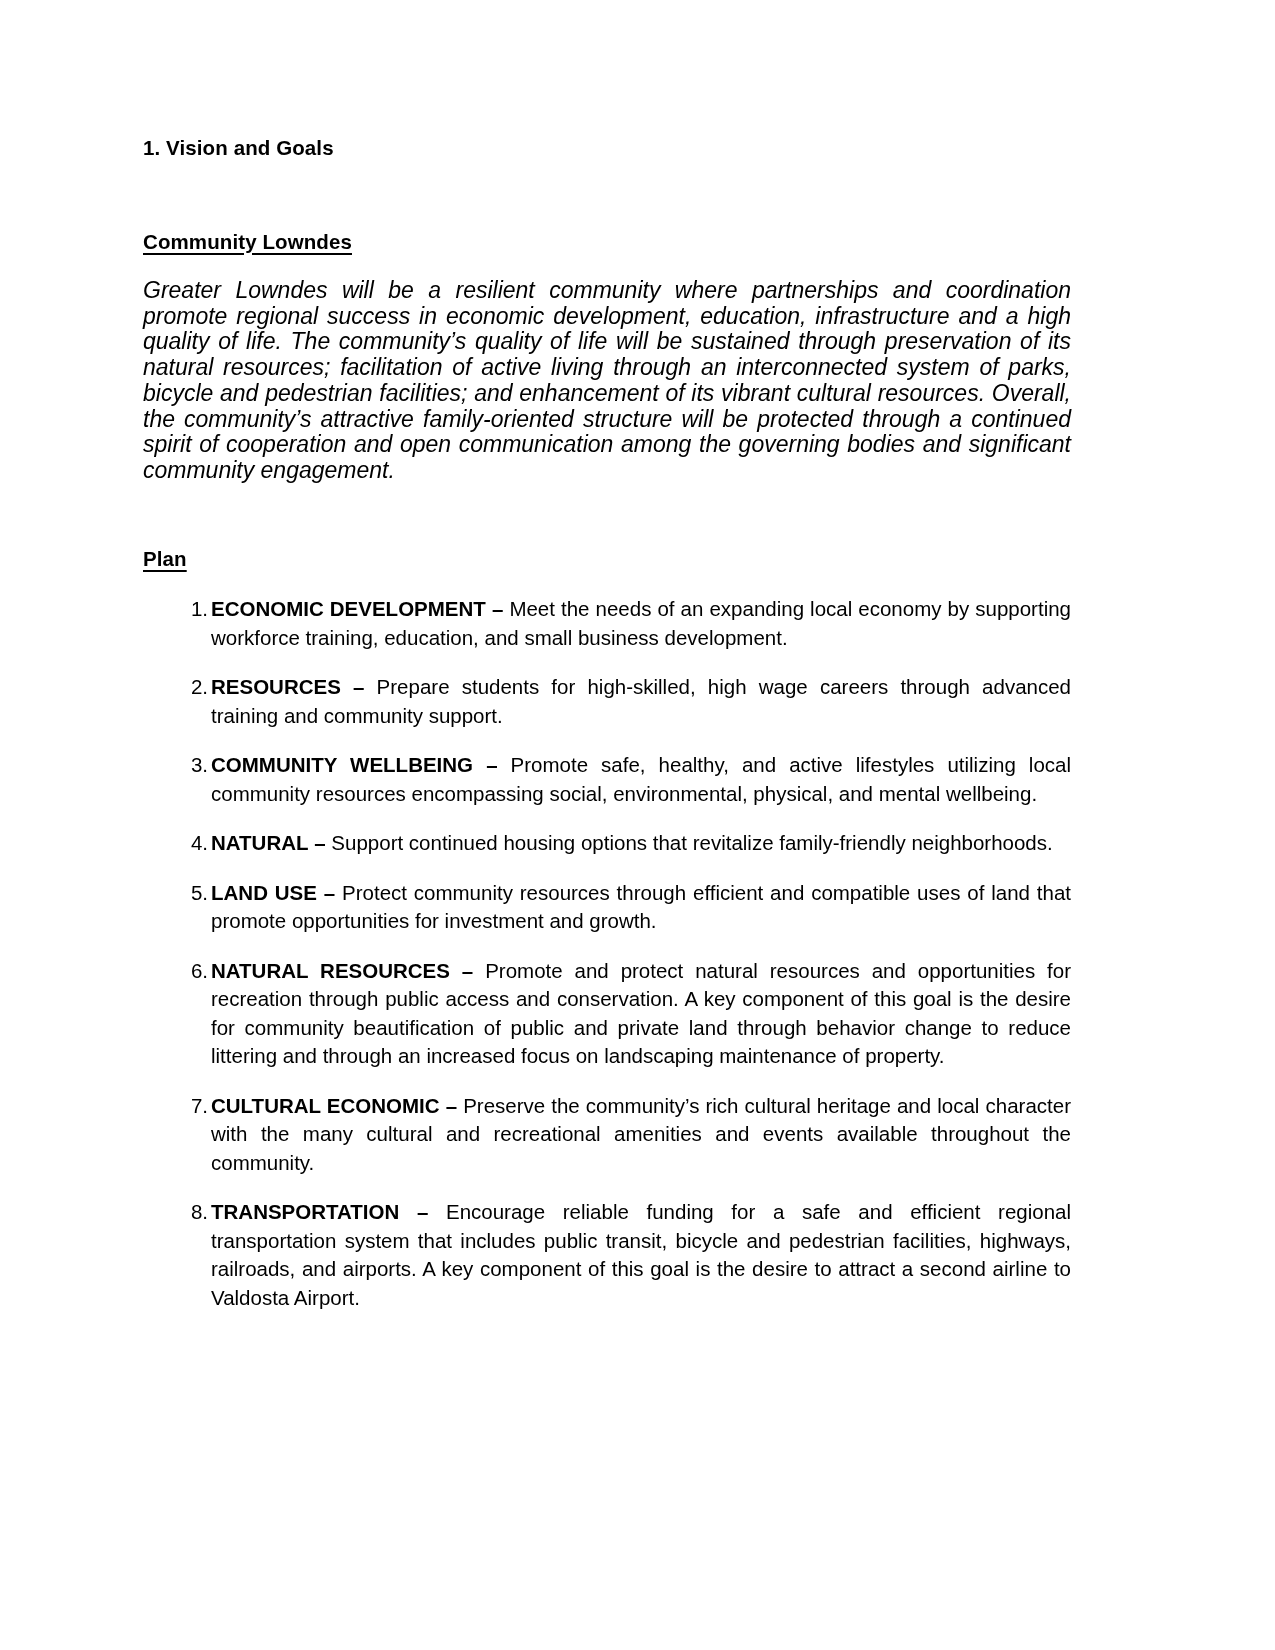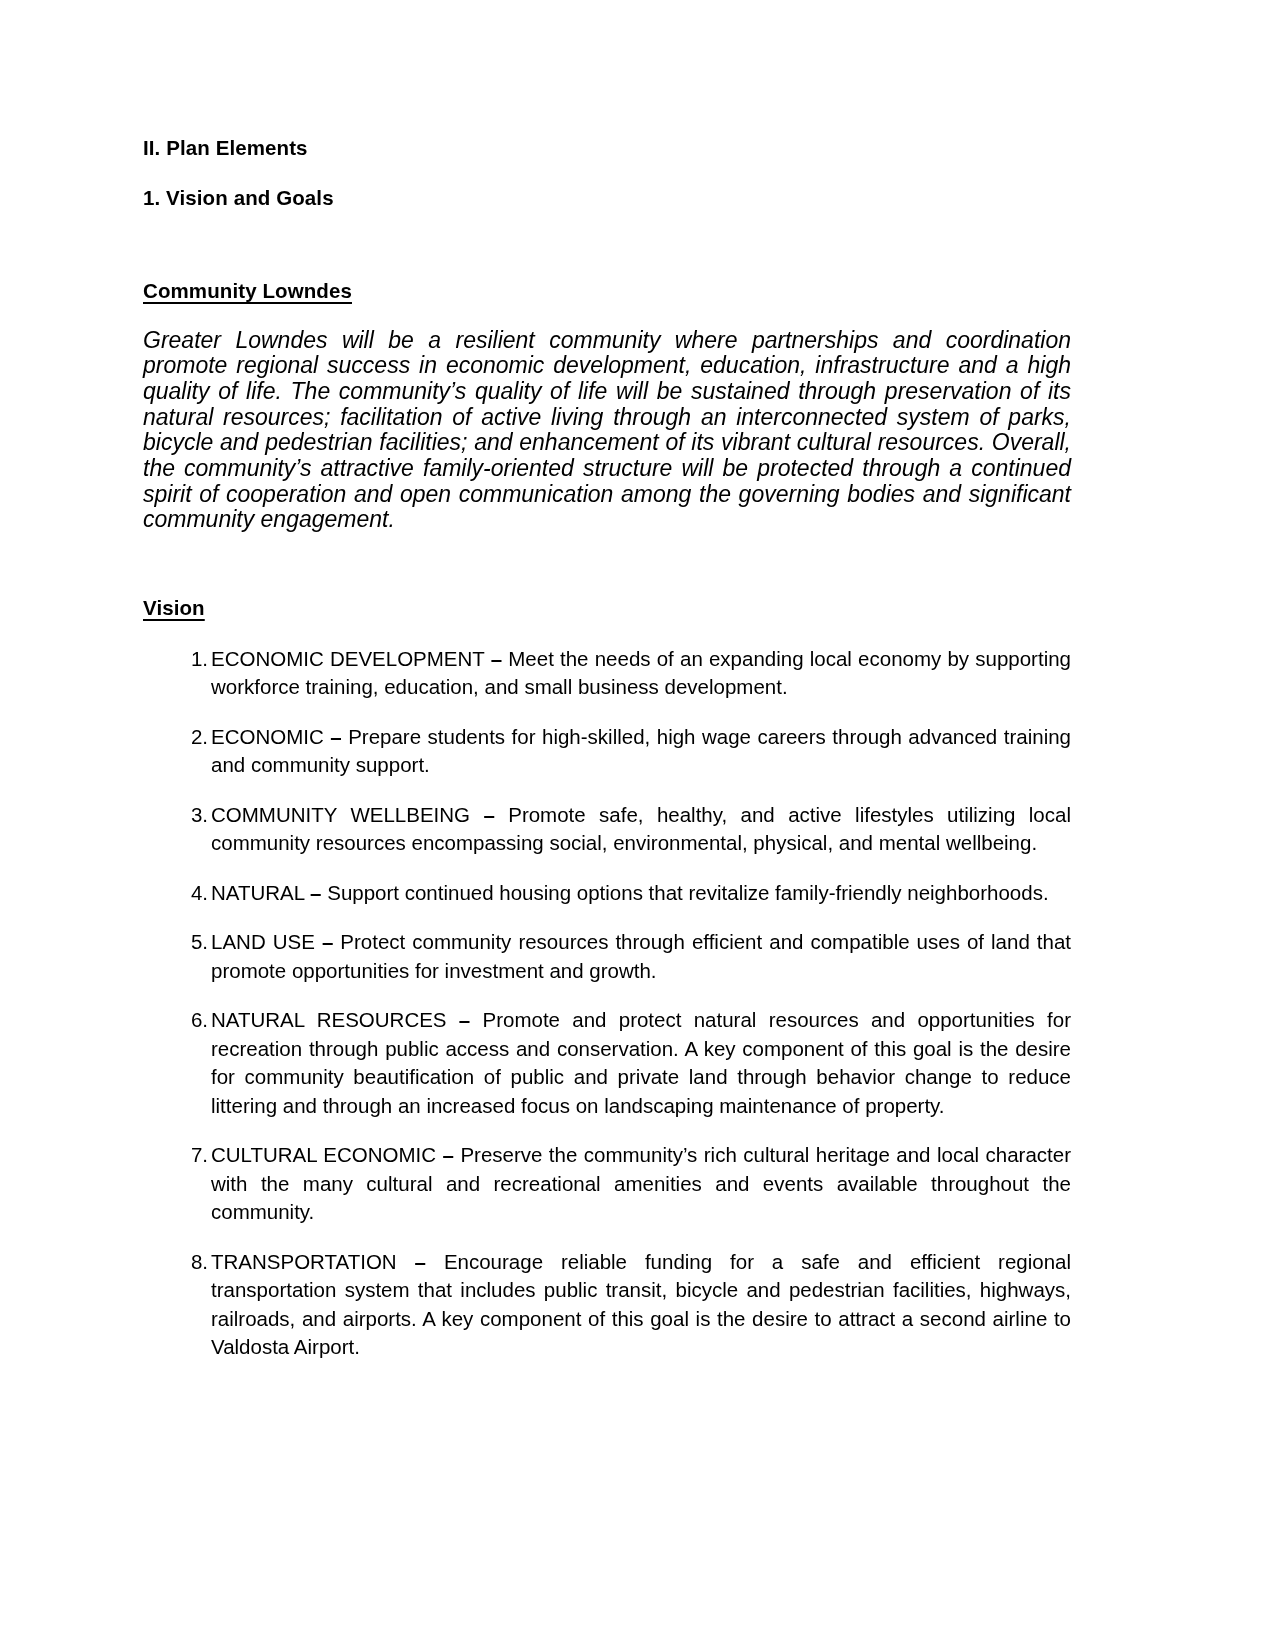--- a/index.html
+++ b/index.html
@@ -71,50 +71,49 @@
   .goal-number {
     position: absolute;
     left: 35px;
     top: 0;
     width: 30px;
     text-align: right;
     font-size: 20.5px;
     line-height: 28.5px;
   }
   .goal-label {
-    font-weight: normal;
+    font-weight: bold;
   }
   .goal-dash {
     font-weight: bold;
   }
   .goal-body { }
 </style>
 </head>
 <body>
 
 <div class="page">
   <div class="content">
 
-    <h1 class="doc-heading">II. Plan Elements</h1>
 
     <h2 class="doc-heading">1. Vision and Goals</h2>
 
     <div class="spacer-after-subtitle"></div>
 
     <h3 class="section-heading">Community Lowndes</h3>
 
     <p class="vision-paragraph">Greater Lowndes will be a resilient community where partnerships and coordination promote regional success in economic development, education, infrastructure and a high quality of life. The community’s quality of life will be sustained through preservation of its natural resources; facilitation of active living through an interconnected system of parks, bicycle and pedestrian facilities; and enhancement of its vibrant cultural resources. Overall, the community’s attractive family-oriented structure will be protected through a continued spirit of cooperation and open communication among the governing bodies and significant community engagement.</p>
 
     <div class="spacer-before-goals"></div>
 
-    <h3 class="section-heading">Vision</h3>
+    <h3 class="section-heading">Plan</h3>
 
     <ol class="goals-list" id="goals-list">
         <li class="goal-item"><span class="goal-number">1.</span><span class="goal-label">ECONOMIC DEVELOPMENT</span> <span class="goal-dash">–</span> <span class="goal-body">Meet the needs of an expanding local economy by supporting workforce training, education, and small business development.</span></li>
-        <li class="goal-item"><span class="goal-number">2.</span><span class="goal-label">ECONOMIC</span> <span class="goal-dash">–</span> <span class="goal-body">Prepare students for high-skilled, high wage careers through advanced training and community support.</span></li>
+        <li class="goal-item"><span class="goal-number">2.</span><span class="goal-label">RESOURCES</span> <span class="goal-dash">–</span> <span class="goal-body">Prepare students for high-skilled, high wage careers through advanced training and community support.</span></li>
         <li class="goal-item"><span class="goal-number">3.</span><span class="goal-label">COMMUNITY WELLBEING</span> <span class="goal-dash">–</span> <span class="goal-body">Promote safe, healthy, and active lifestyles utilizing local community resources encompassing social, environmental, physical, and mental wellbeing.</span></li>
         <li class="goal-item"><span class="goal-number">4.</span><span class="goal-label">NATURAL</span> <span class="goal-dash">–</span> <span class="goal-body">Support continued housing options that revitalize family-friendly neighborhoods.</span></li>
         <li class="goal-item"><span class="goal-number">5.</span><span class="goal-label">LAND USE</span> <span class="goal-dash">–</span> <span class="goal-body">Protect community resources through efficient and compatible uses of land that promote opportunities for investment and growth.</span></li>
         <li class="goal-item"><span class="goal-number">6.</span><span class="goal-label">NATURAL RESOURCES</span> <span class="goal-dash">–</span> <span class="goal-body">Promote and protect natural resources and opportunities for recreation through public access and conservation.  A key component of this goal is the desire for community beautification of public and private land through behavior change to reduce littering and through an increased focus on landscaping maintenance of property.</span></li>
         <li class="goal-item"><span class="goal-number">7.</span><span class="goal-label">CULTURAL ECONOMIC</span> <span class="goal-dash">–</span> <span class="goal-body">Preserve the community’s rich cultural heritage and local character with the many cultural and recreational amenities and events available throughout the community.</span></li>
         <li class="goal-item"><span class="goal-number">8.</span><span class="goal-label">TRANSPORTATION</span> <span class="goal-dash">–</span> <span class="goal-body">Encourage reliable funding for a safe and efficient regional transportation system that includes public transit, bicycle and pedestrian facilities, highways, railroads, and airports.  A key component of this goal is the desire to attract a second airline to Valdosta Airport.</span></li>
       </ol>
 
   </div>
 </div>

